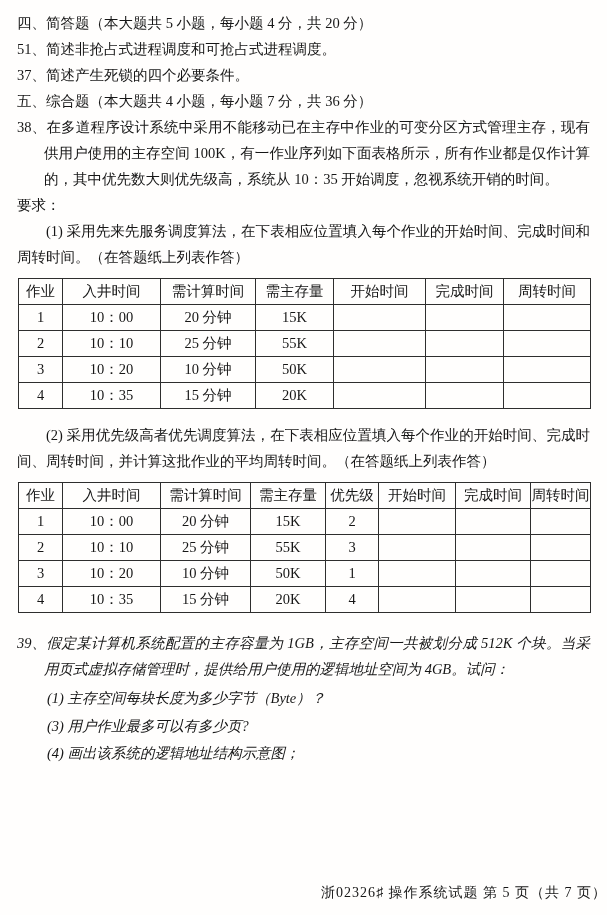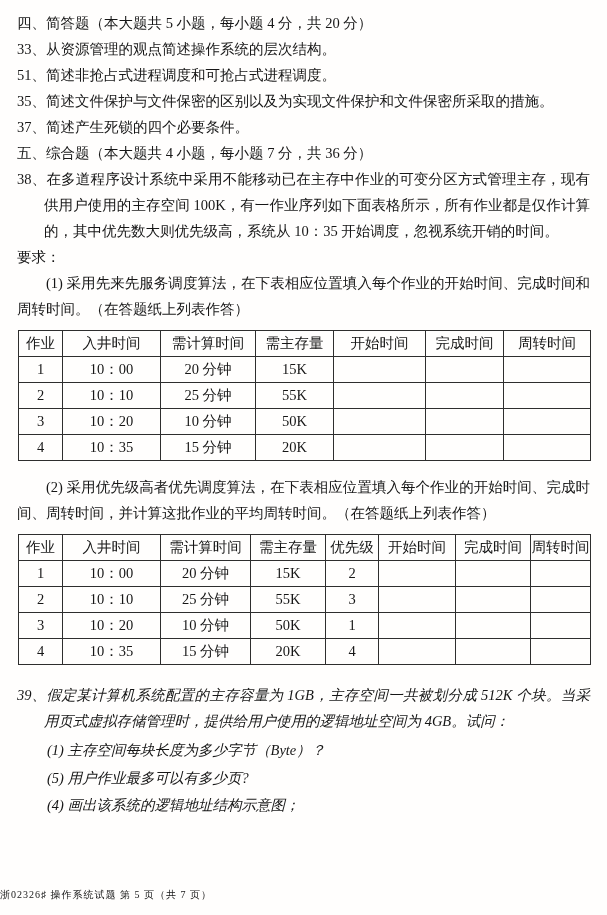--- a/index.html
+++ b/index.html
@@ -49,35 +49,33 @@
   }
   .q39-block { margin-top: 17px; font-style: italic; }
   .q39-items { margin-left: 30px; margin-top: 3px; }
   .q39-items .line { line-height: 27.5px; }
   .part2 { margin-top: 2px; }
   .footer {
     position: absolute;
     bottom: 13px;
     left: 0;
     right: 0;
-    text-align: left;
-    font-size: 10px;
+    text-align: right;
+    font-size: 14px;
     letter-spacing: 1px;
   }
 </style>
 </head>
 <body>
 
 <div class="page">
 
   <div class="line">四、简答题（本大题共 5 小题，每小题 4 分，共 20 分）</div>
 
-  <div class="line">33、从资源管理的观点简述操作系统的层次结构。</div>
   <div class="line">51、简述非抢占式进程调度和可抢占式进程调度。</div>
-  <div class="line">35、简述文件保护与文件保密的区别以及为实现文件保护和文件保密所采取的措施。</div>
   <div class="line">37、简述产生死锁的四个必要条件。</div>
 
   <div class="line">五、综合题（本大题共 4 小题，每小题 7 分，共 36 分）</div>
 
   <div class="para-hang">38、在多道程序设计系统中采用不能移动已在主存中作业的可变分区方式管理主存，现有供用户使用的主存空间 100K，有一作业序列如下面表格所示，所有作业都是仅作计算的，其中优先数大则优先级高，系统从 10：35 开始调度，忽视系统开销的时间。</div>
   <div class="req-label">要求：</div>
   <div class="para-indent">(1) 采用先来先服务调度算法，在下表相应位置填入每个作业的开始时间、完成时间和周转时间。（在答题纸上列表作答）</div>
 
   <table class="jobs">
     <colgroup>
@@ -206,20 +204,20 @@
         <td></td>
         <td></td>
       </tr>
     </tbody>
   </table>
 
   <div class="q39-block">
     <div class="para-hang">39、假定某计算机系统配置的主存容量为 1GB，主存空间一共被划分成 512K 个块。当采用页式虚拟存储管理时，提供给用户使用的逻辑地址空间为 4GB。试问：</div>
     <div class="q39-items">
       <div class="line">(1) 主存空间每块长度为多少字节（Byte）？</div>
-      <div class="line">(5) 用户作业最多可以有多少页?</div>
+      <div class="line">(3) 用户作业最多可以有多少页?</div>
       <div class="line">(4) 画出该系统的逻辑地址结构示意图；</div>
     </div>
   </div>
 
   <div class="footer">浙02326♯ 操作系统试题 第 5 页（共 7 页）</div>
 
 </div>
 
 </body></html>

